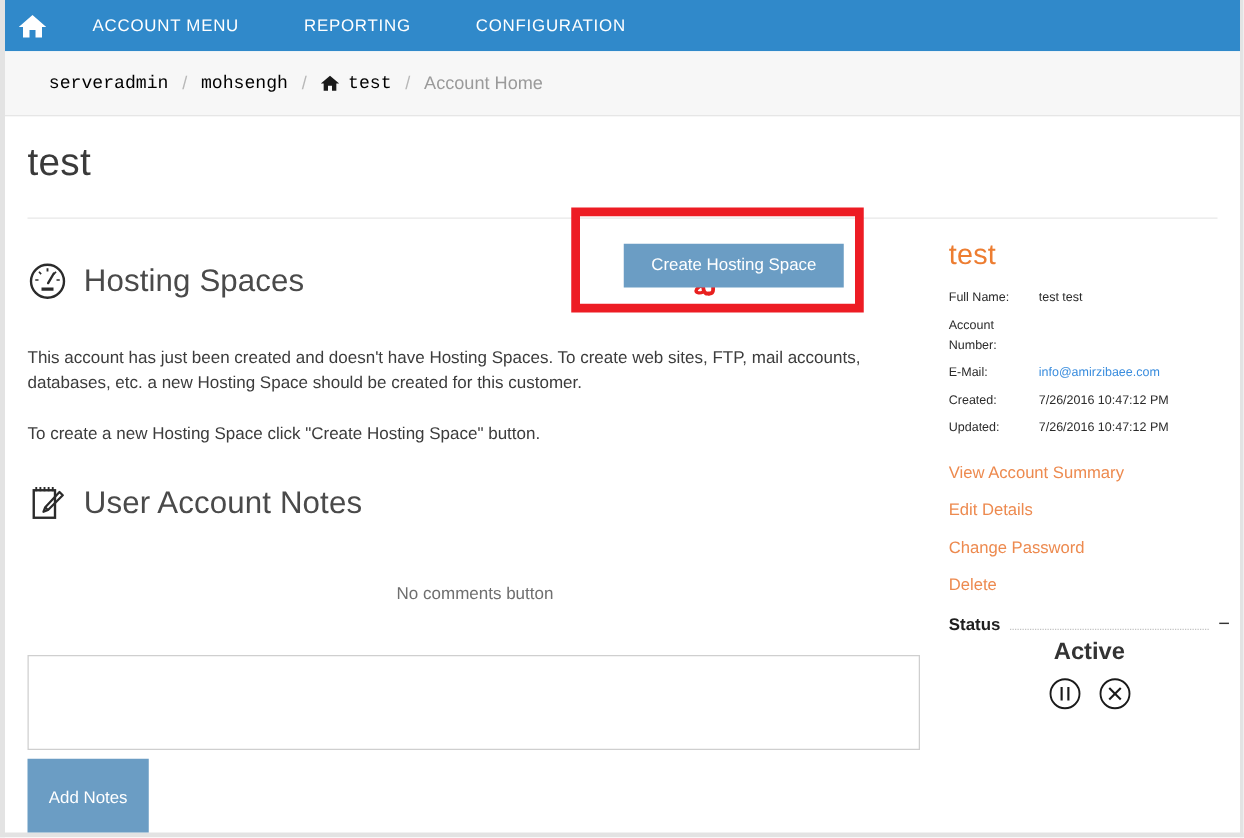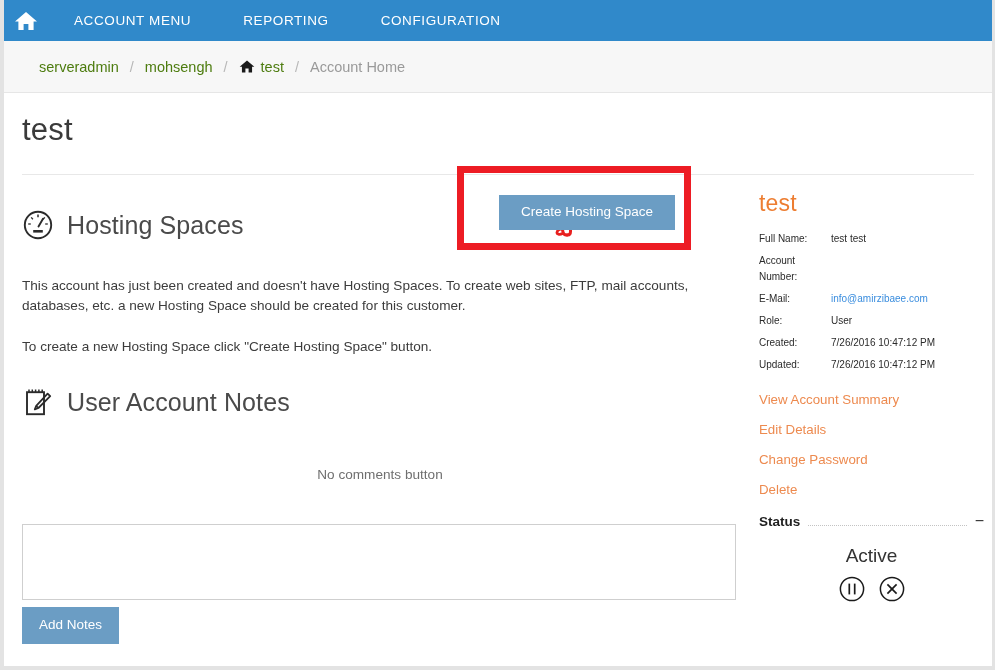--- a/index.html
+++ b/index.html
@@ -61,21 +61,21 @@
   
   .breadcrumb {
     position: absolute; top: 41px; left: 0;
     width: 988px; height: 52px;
     background: #f7f7f7;
     border-bottom: 1px solid #e6e6e6;
     display: flex; align-items: center;
     padding-left: 35px;
     font-size: 14.5px;
   }
-  .crumb-link { color: #4d7c0f; cursor: pointer; white-space: nowrap; }
+  .crumb-link { color: #000000; cursor: pointer; white-space: nowrap; font-family: Liberation Mono, monospace; }
   .crumb-sep  { color: #b8b8b8; margin: 0 11px; }
   .crumb-cur  { color: #9a9a9a; white-space: nowrap; }
   .crumb-home { display: inline-flex; align-items: center; margin-right: 6px; }
 
   
   .content {
     position: absolute; top: 94px; left: 0;
     width: 988px; height: 572px;
   }
   .page-title {
@@ -162,21 +162,21 @@
     background: #ffffff;
     resize: none;
     font-family: "Liberation Sans", sans-serif;
     font-size: 13.5px;
     color: #333;
     padding: 6px 8px;
     display: block;
   }
   .add-notes-btn {
     margin-top: 7px;
-    padding: 11px 17px;
+    padding: 24px 17px;
     font-size: 13.5px;
   }
 
   
   .right-col {
     position: absolute; left: 755px; top: 96px;
     width: 225px;
   }
   .rc-title {
     font-size: 23px; color: #ed7d31; font-weight: normal;
@@ -216,21 +216,21 @@
   .status-head .st-dots {
     flex: 1;
     border-bottom: 1px dotted #c3c3c3;
     margin: 0 8px 3px 8px;
     height: 1px;
   }
   .status-head .st-toggle {
     font-size: 16px; color: #333; cursor: pointer; line-height: 0.6;
   }
 
-  .status-body { margin-top: 16px; text-align: center; }
+  .status-body { margin-top: 4px; text-align: center; font-weight: bold; }
   .status-value {
     font-size: 19px; color: #333; margin-bottom: 8px;
   }
   .status-icons {
     display: flex; justify-content: center; gap: 12px;
   }
   .status-icons svg { cursor: pointer; display: block; }
 </style>
 </head>
 <body>
@@ -333,24 +333,20 @@
           </tr>
           <tr>
             <td class="lbl wrap">Account Number:</td>
             <td></td>
           </tr>
           <tr>
             <td class="lbl">E-Mail:</td>
             <td>
               <span class="mail-link">info@amirzibaee.com</span>
             </td>
-          </tr>
-          <tr>
-            <td class="lbl">Role:</td>
-            <td>User</td>
           </tr>
           <tr>
             <td class="lbl">Created:</td>
             <td>7/26/2016 10:47:12 PM</td>
           </tr>
           <tr>
             <td class="lbl">Updated:</td>
             <td>7/26/2016 10:47:12 PM</td>
           </tr>
         </tbody>

